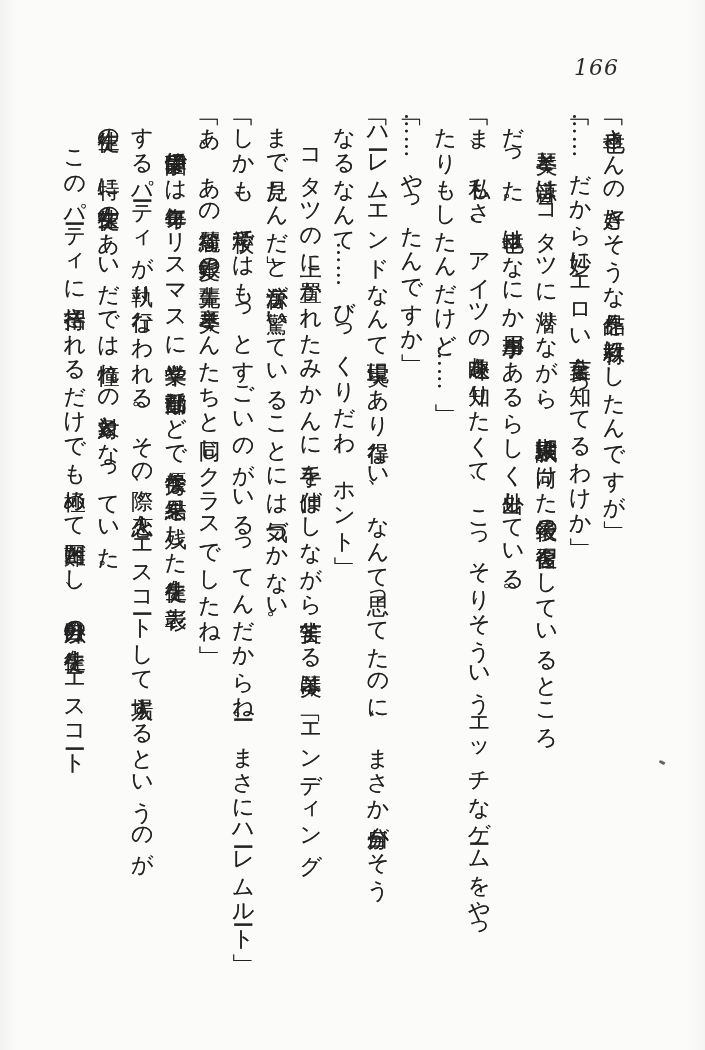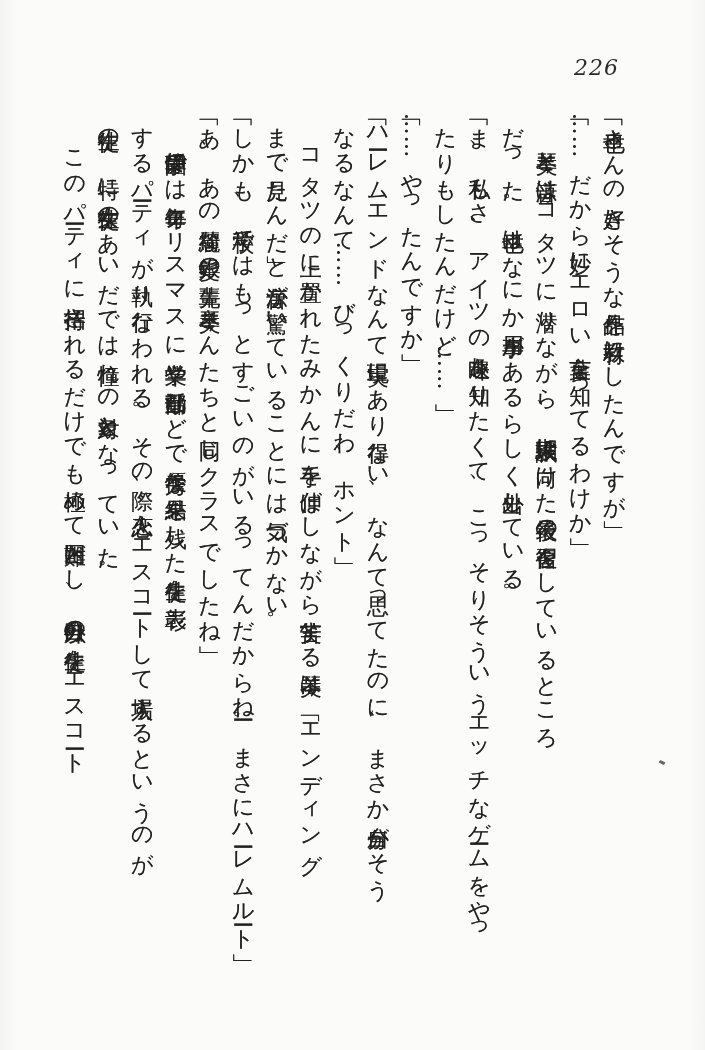--- a/index.html
+++ b/index.html
@@ -57,21 +57,21 @@
     background: #4a4a48;
     border-radius: 2px 0 2px 2px;
     transform: rotate(28deg);
     opacity: 0.85;
   }
 </style>
 </head>
 <body>
 
 <div class="page">
-  <div class="page-number">226</div>
+  <div class="page-number">166</div>
 
   <div class="text-block" id="text-block">
       <div class="line">「幸也さんの好きそうな作品を教材にしたんですが」</div>
       <div class="line">「……だから妙にエロい言葉を知ってるわけか」</div>
       <div class="line indent">美琴と涼音はコタツに潜りながら、期末試験に向けた最後の復習をしているところ</div>
       <div class="line">だった。幸也はなにか用事があるらしく外出している。</div>
       <div class="line">「ま、私もさ、アイツの趣味を知りたくて、こっそりそういうエッチなゲームをやっ</div>
       <div class="line">たりもしたんだけど……」</div>
       <div class="line">「……やったんですか」</div>
       <div class="line">「ハーレムエンドなんて現実にあり得ない、なんて思ってたのに、まさか自分がそう</div>

